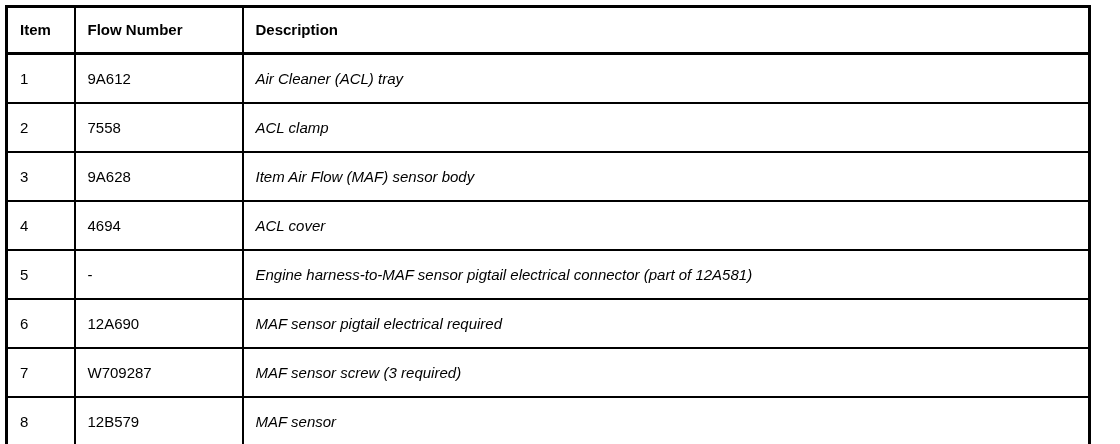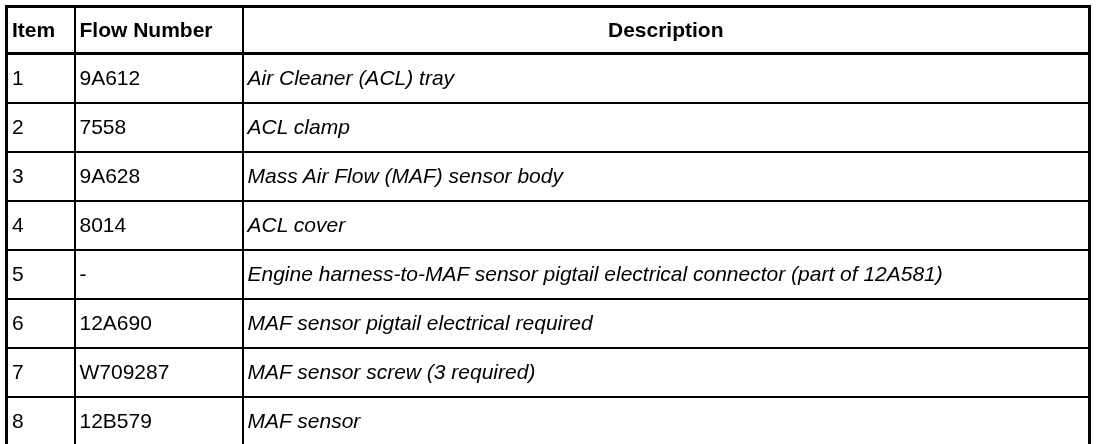--- a/index.html
+++ b/index.html
@@ -33,36 +33,36 @@
     background: #ffffff;
   }
 
   table.parts-table col.col-item        { width: 68px; }
   table.parts-table col.col-part        { width: 168px; }
   table.parts-table col.col-description { width: auto; }
 
   table.parts-table th,
   table.parts-table td {
     border: 2px solid #000000;
-    padding: 0 4px;
-    font-size: 21px;
+    padding: 0 12px;
+    font-size: 15px;
     line-height: 1.15;
     vertical-align: middle;
     white-space: nowrap;
     overflow: hidden;
   }
 
   table.parts-table thead th {
     font-weight: bold;
     height: 44px;
     border-bottom-width: 3px;
     text-align: left;
   }
   table.parts-table thead th.th-description {
-    text-align: center;
+    text-align: left;
   }
 
   table.parts-table tbody td {
     font-weight: normal;
     height: 47px;
     text-align: left;
   }
 
   table.parts-table tbody tr:last-child td {
     border-bottom-width: 3px;
@@ -110,25 +110,25 @@
         <td class="cell-description">Air Cleaner (ACL) tray</td>
       </tr>
       <tr>
         <td class="cell-item">2</td>
         <td class="cell-part">7558</td>
         <td class="cell-description">ACL clamp</td>
       </tr>
       <tr>
         <td class="cell-item">3</td>
         <td class="cell-part">9A628</td>
-        <td class="cell-description">Mass Air Flow (MAF) sensor body</td>
+        <td class="cell-description">Item Air Flow (MAF) sensor body</td>
       </tr>
       <tr>
         <td class="cell-item">4</td>
-        <td class="cell-part">8014</td>
+        <td class="cell-part">4694</td>
         <td class="cell-description">ACL cover</td>
       </tr>
       <tr>
         <td class="cell-item">5</td>
         <td class="cell-part">-</td>
         <td class="cell-description">Engine harness-to-MAF sensor pigtail electrical connector (part of 12A581)</td>
       </tr>
       <tr>
         <td class="cell-item">6</td>
         <td class="cell-part">12A690</td>

